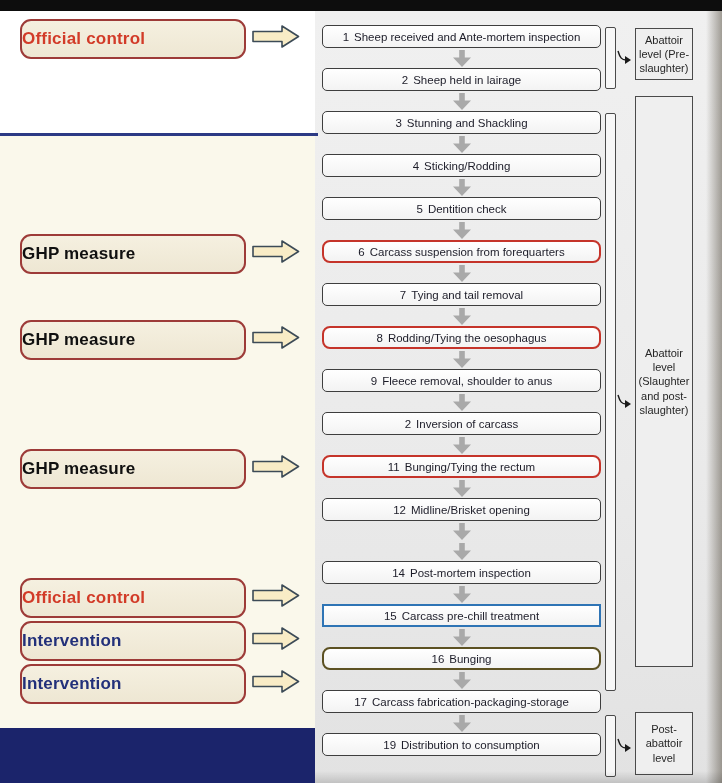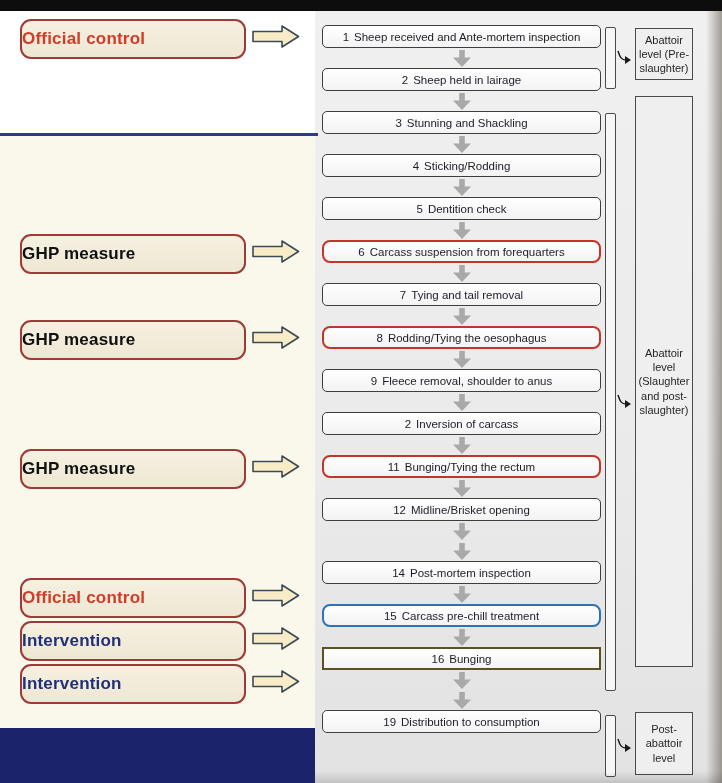--- a/index.html
+++ b/index.html
@@ -33,22 +33,22 @@
   .llarrow{position:absolute;left:252px;width:48px;height:23px;}
 
   
   #flow{position:absolute;left:322px;top:25px;width:279px;display:flex;flex-direction:column;}
   .step{height:23px;box-sizing:border-box;border:1.4px solid #3e3e3e;border-radius:5px;
     background:linear-gradient(180deg,#ffffff 0%,#f3f3f3 100%);
     display:flex;align-items:center;justify-content:center;
     font-size:11.5px;color:#1c1c28;white-space:nowrap;}
   .step .num{font-weight:400;margin-right:5px;}
   .hl-red{border:2.6px solid #c5342a;border-radius:8px;}
-  .hl-blue{border:2.6px solid #2e74b5;border-radius:8px;}
-  .hl-olive{border:2.6px solid #5c5122;border-radius:0;}
+  .hl-blue{border:2.6px solid #2e74b5;border-radius:0;}
+  .hl-olive{border:2.6px solid #5c5122;border-radius:8px;}
   .fgap{height:20px;display:flex;align-items:center;justify-content:center;}
 
   
   .bracket{position:absolute;left:605px;width:11px;box-sizing:border-box;
     border:1.4px solid #4a4a4a;border-radius:2px;background:#f7f7f7;}
   .b-arrow{position:absolute;left:616px;width:16px;height:15px;}
   .stagebox{position:absolute;left:635px;width:58px;box-sizing:border-box;
     border:1.4px solid #4a4a4a;background:#efefef;
     display:flex;align-items:center;justify-content:center;text-align:center;
     font-size:11px;line-height:1.3;color:#262626;padding:2px;}
@@ -242,20 +242,24 @@
       </div>
       <div class="step hl-olive">
         <span class="num">16</span>
         <span>Bunging</span>
       </div>
       <div class="fgap">
         <svg width="18" height="17" viewBox="0 0 18 17">
           <path d="M6.2 0 h5.6 v7.5 h6.2 L9 17 L0 7.5 h6.2 z" fill="#a9a9a9"></path>
         </svg>
       </div>
+      <div class="step">
+        <span class="num">17</span>
+        <span>Carcass fabrication-packaging-storage</span>
+      </div>
       <div class="fgap">
         <svg width="18" height="17" viewBox="0 0 18 17">
           <path d="M6.2 0 h5.6 v7.5 h6.2 L9 17 L0 7.5 h6.2 z" fill="#a9a9a9"></path>
         </svg>
       </div>
       <div class="step">
         <span class="num">19</span>
         <span>Distribution to consumption</span>
       </div>
     </div>

